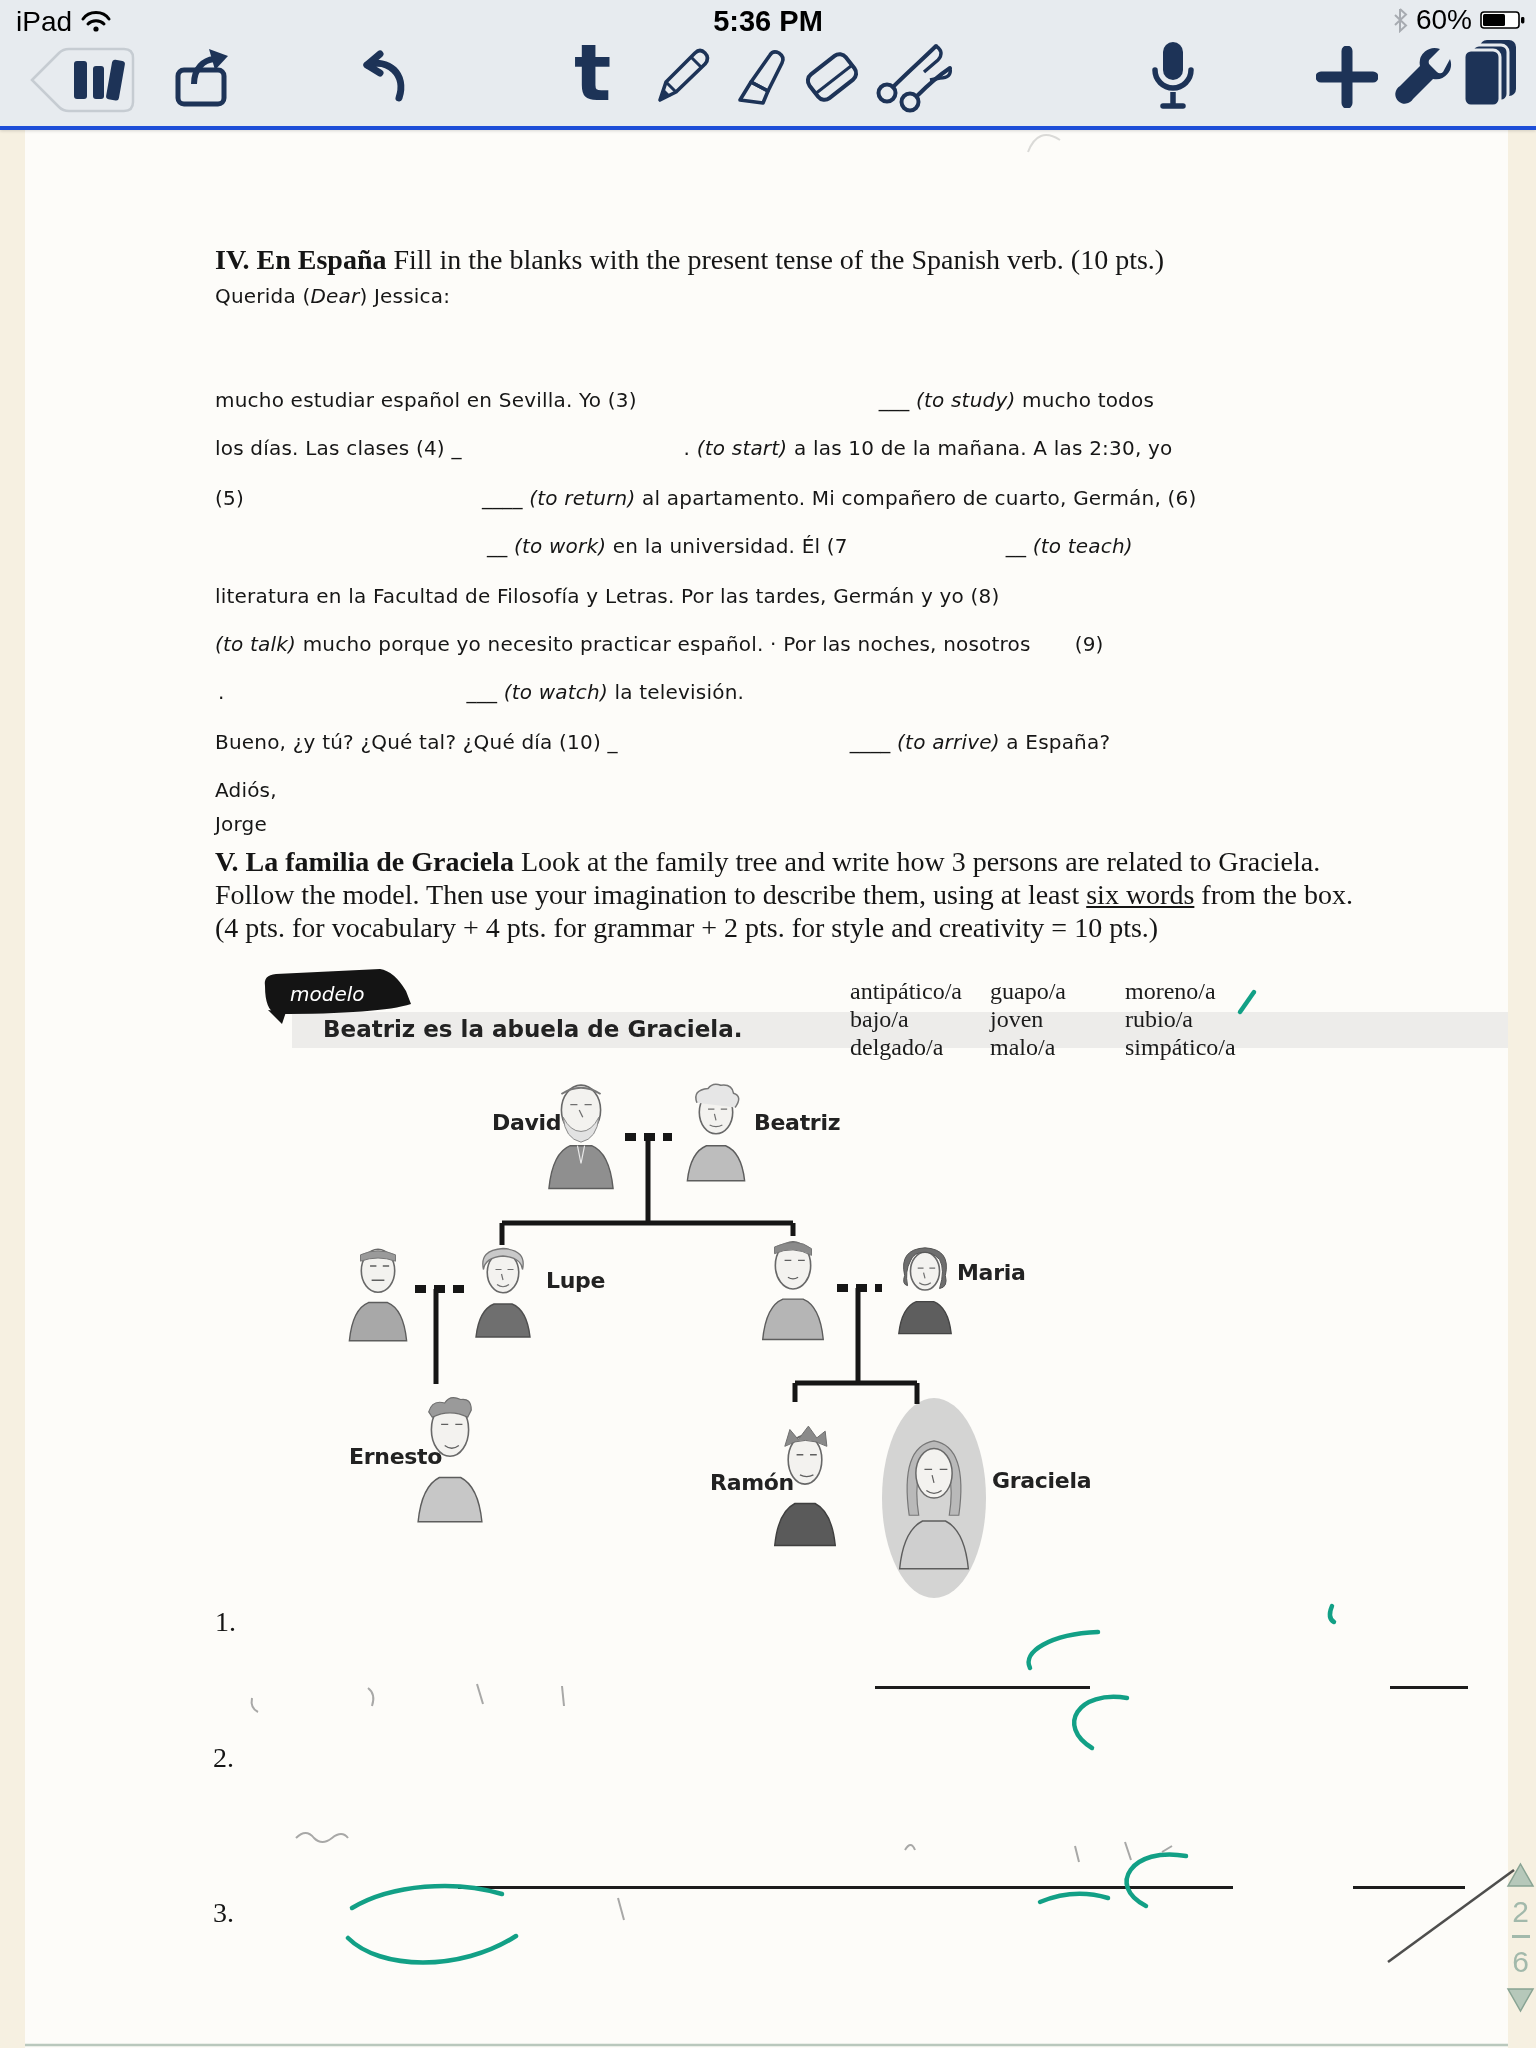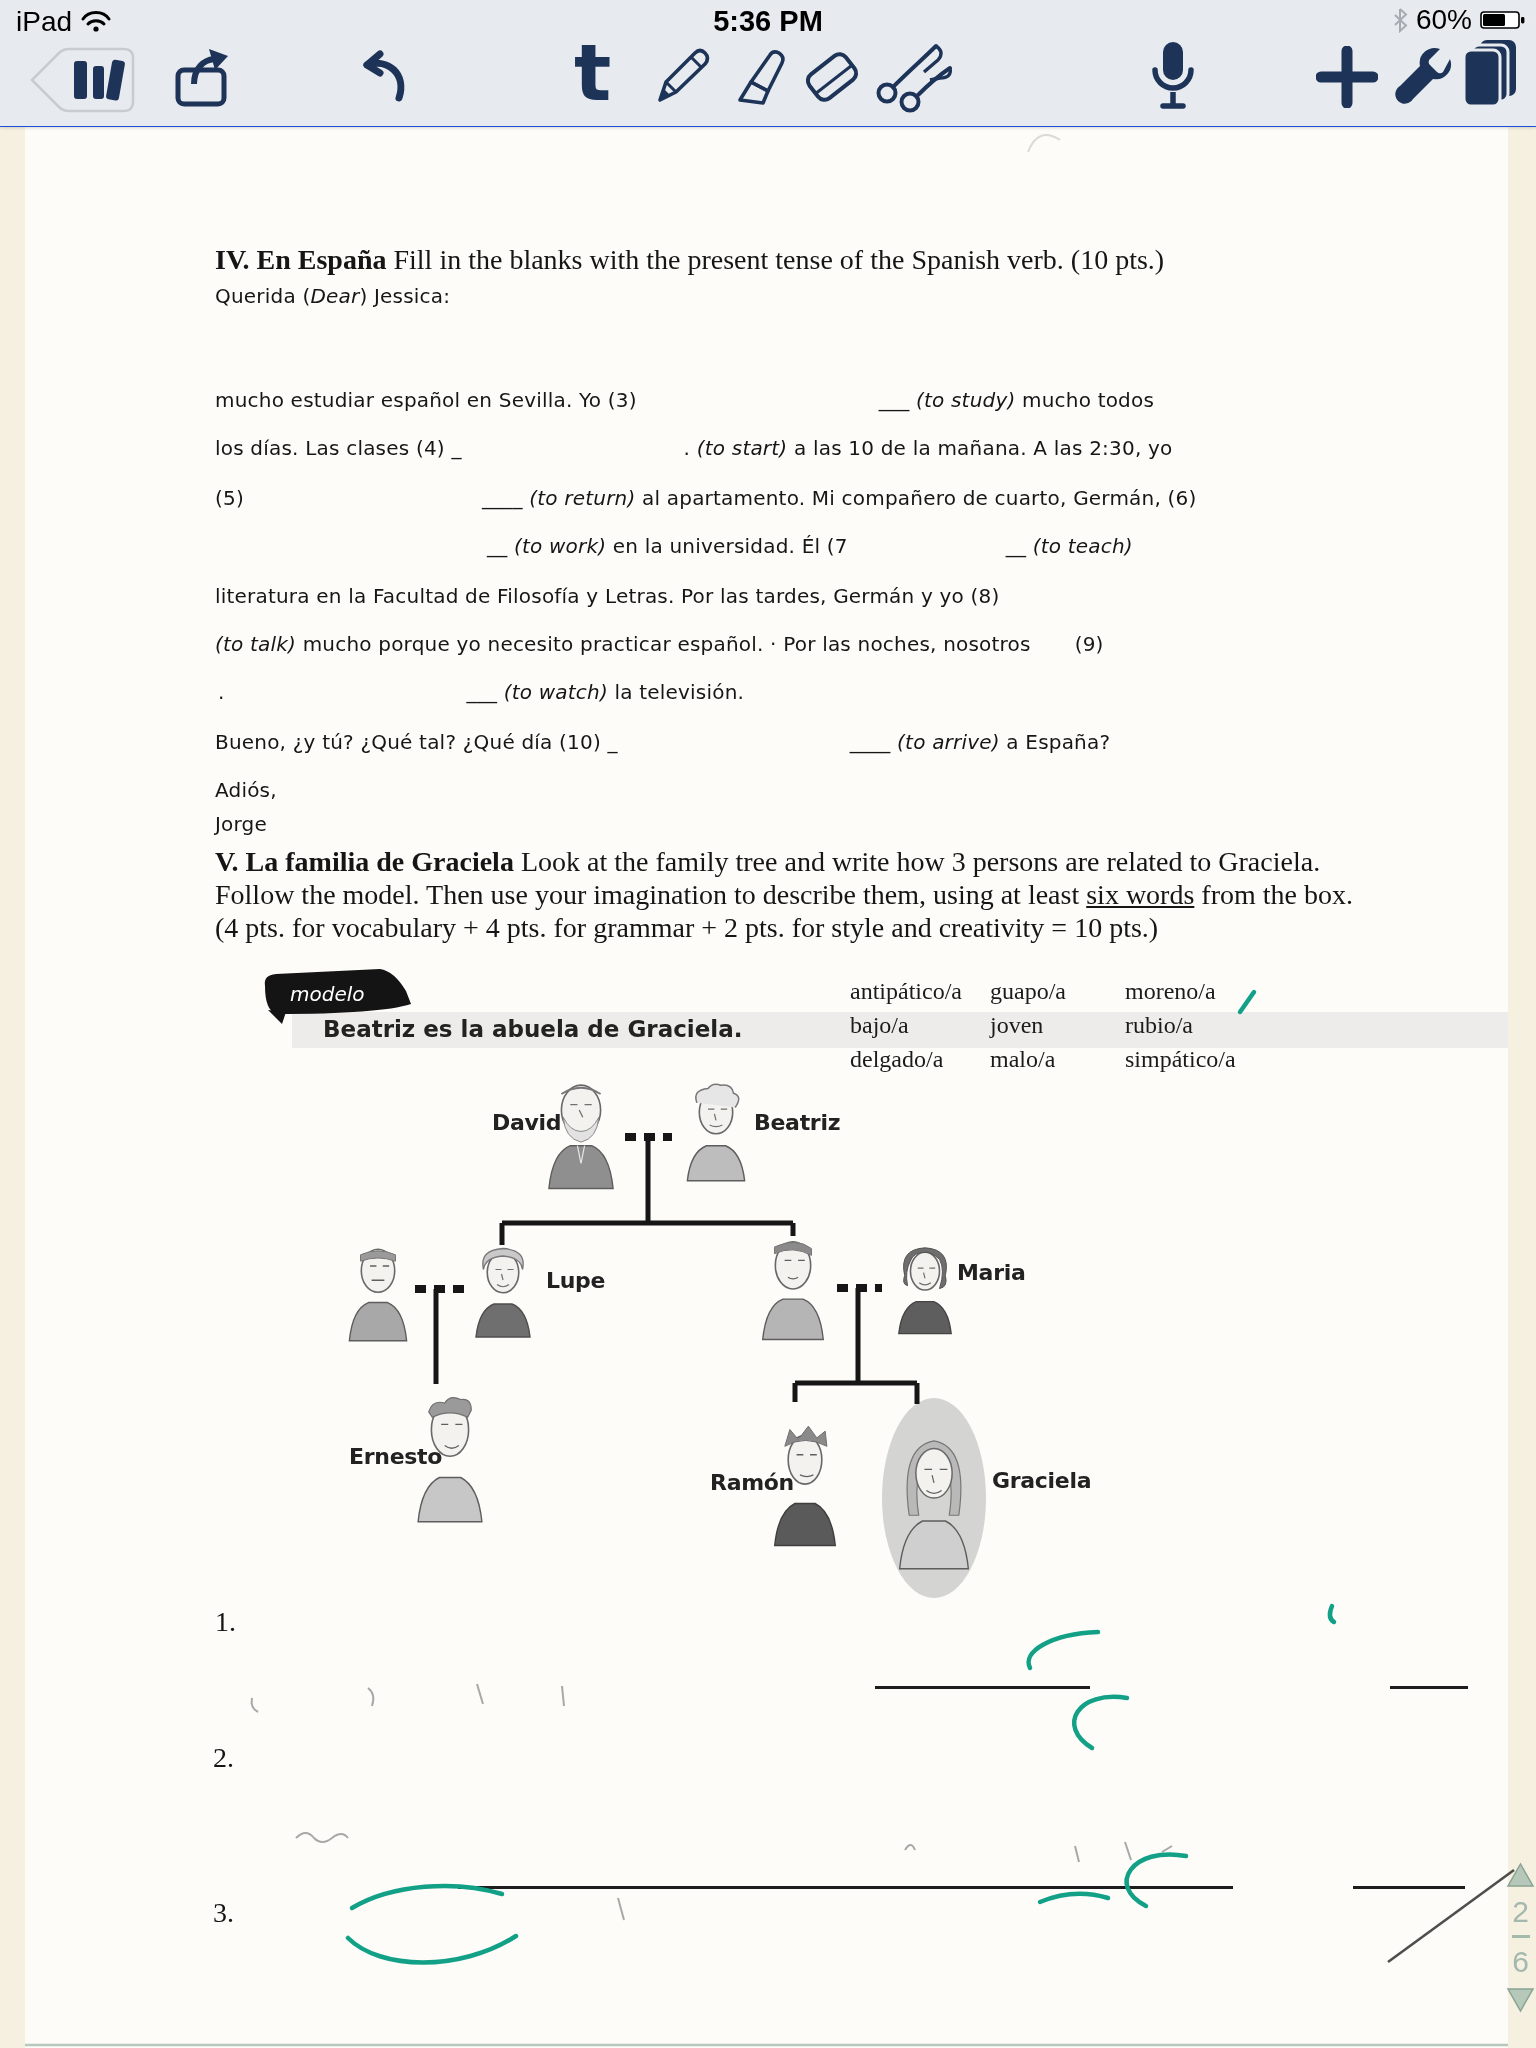--- a/index.html
+++ b/index.html
@@ -1,39 +1,39 @@
 <!DOCTYPE html>
 <html><head>
 <meta charset="utf-8">
 <style>
   html,body{margin:0;padding:0;background:#888;}
   .stage{position:relative;width:1536px;height:2048px;background:#f6f0e1;overflow:hidden;
          font-family:"Liberation Sans",sans-serif;}
   
   .chrome{position:absolute;left:0;top:0;width:1536px;height:126px;background:#e7ebef;
-          border-bottom:1px solid #1d4ed8;box-shadow:0 1px 3px rgba(0,0,0,.15);z-index:10;}
+          border-bottom:4px solid #1d4ed8;box-shadow:0 1px 3px rgba(0,0,0,.15);z-index:10;}
   .statusbar{position:absolute;left:0;top:0;width:100%;height:40px;color:#000;}
   .sb-left{position:absolute;left:16px;top:6px;font-size:28px;}
   .sb-time{position:absolute;left:0;right:0;top:5px;text-align:center;font-size:29px;font-weight:bold;}
   .sb-right{position:absolute;right:10px;top:4px;display:flex;align-items:center;gap:8px;font-size:28px;}
   .icon{display:inline-block;}
   .tb-icon{position:absolute;cursor:pointer;}
   .ttool{font-family:"DejaVu Sans",sans-serif;font-weight:bold;font-size:78px;color:#1d3357;line-height:1;}
   
   .page{position:absolute;left:25px;top:126px;width:1483px;height:1922px;background:#fdfcf9;z-index:1;}
   .overlay{position:absolute;left:0;top:0;width:1536px;height:2048px;z-index:5;pointer-events:none;}
   .line{position:absolute;z-index:4;white-space:nowrap;}
   .serif{font-family:"Liberation Serif",serif;font-size:28px;color:#151515;}
   .hand{font-family:"DejaVu Sans",sans-serif;font-size:20px;color:#161616;letter-spacing:.2px;}
   .it{font-style:italic;}
   .bd{font-weight:bold;}
   .ul{text-decoration:underline;margin-top:25px;}
   .gap{display:inline-block;height:1px;}
   .wordbox{position:absolute;left:850px;top:978px;display:grid;grid-template-columns:140px 135px auto;
-           row-gap:7px;font-family:"Liberation Serif",serif;font-size:24px;color:#1b1b1b;z-index:4;}
+           row-gap:1px;font-family:"Liberation Serif",serif;font-size:24px;color:#1b1b1b;z-index:4;}
   .band{position:absolute;left:292px;top:1012px;width:1216px;height:36px;background:#edecea;z-index:3;}
   .model-sent{position:absolute;left:312px;top:1016px;font-family:"DejaVu Sans",sans-serif;font-size:23px;
               font-weight:600;color:#222;z-index:4;white-space:nowrap;margin-left:11px;}
   .flag{position:absolute;left:260px;top:968px;z-index:4;}
   .person{position:absolute;z-index:4;}
   .pname{position:absolute;z-index:4;font-family:"DejaVu Sans",sans-serif;font-weight:bold;font-size:22px;
          color:#222;letter-spacing:-.3px;white-space:nowrap;}
   .ansline{position:absolute;height:3px;background:#1d1d1d;z-index:4;}
   .oval{position:absolute;left:882px;top:1398px;width:104px;height:200px;border-radius:50%;
         background:#d4d4d3;z-index:3;}

